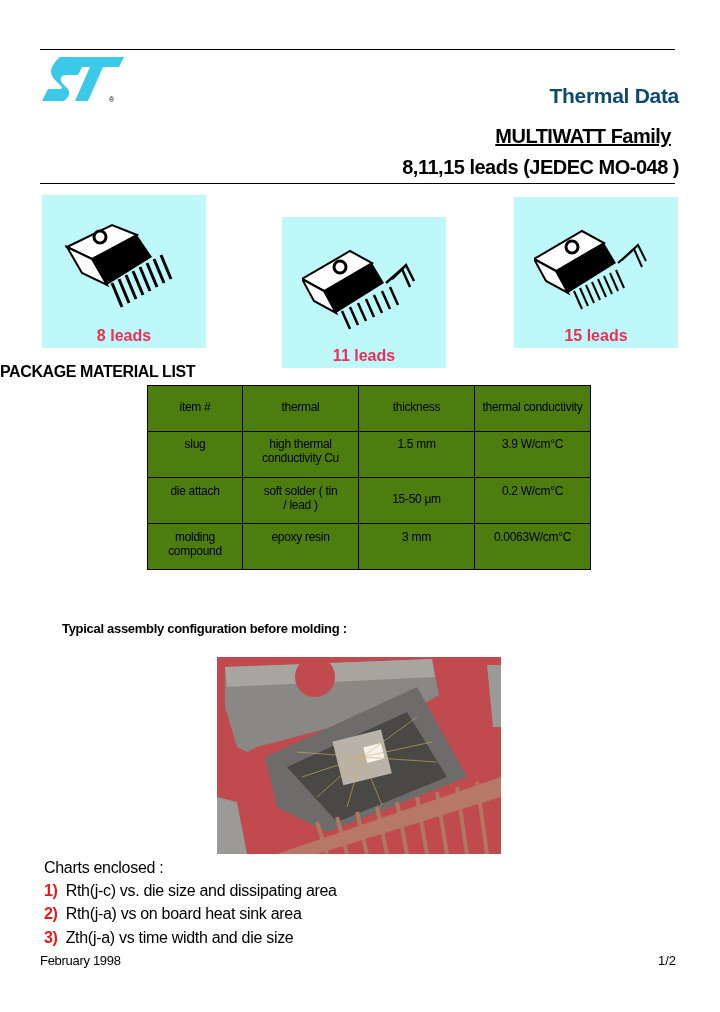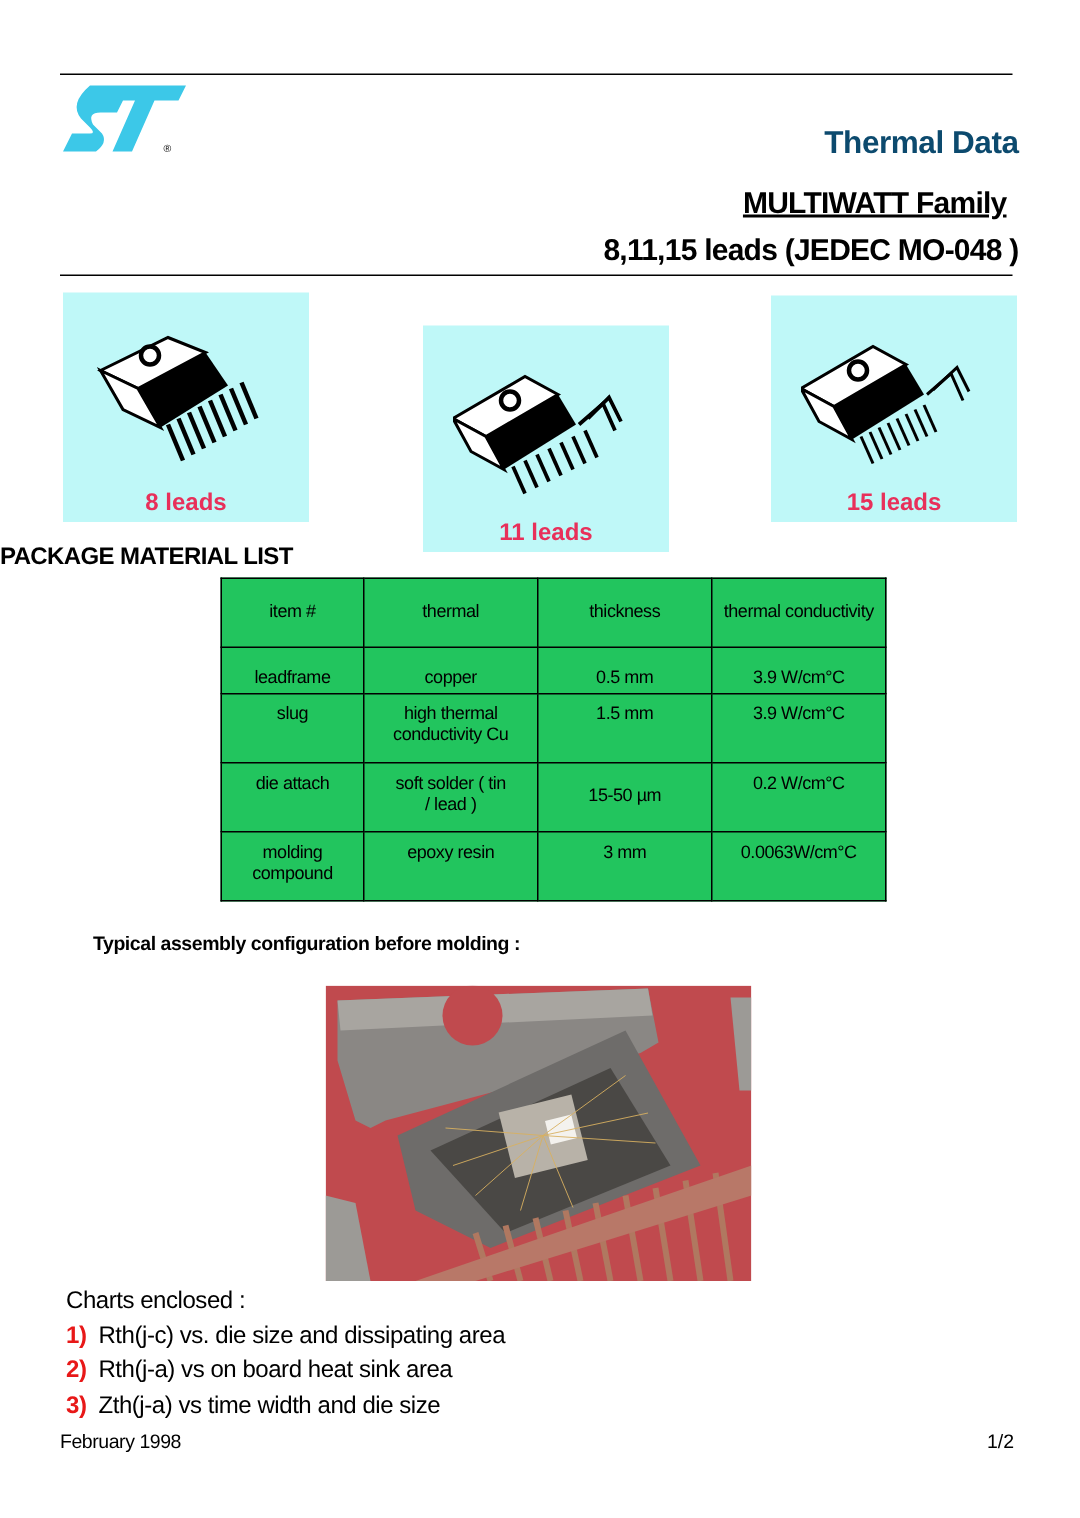--- a/index.html
+++ b/index.html
@@ -11,21 +11,21 @@
   .reg { left: 109px; top: 96px; font-size: 7px; }
   .title-red { right: 41px; top: 84px; font-size: 21px; font-weight: bold; color: #0c4a6e; letter-spacing: -0.3px; }
   .sub1 { right: 49px; top: 125px; font-size: 20px; font-weight: bold; letter-spacing: -0.5px; text-decoration: underline; }
   .sub2 { right: 41px; top: 156px; font-size: 20px; font-weight: bold; letter-spacing: -0.5px; }
   .pkg { position: absolute; background: #bff8f8; width: 164px; }
   .pkg .lbl { position: absolute; left: 0; right: 0; bottom: 3px; text-align: center;
               font-size: 16px; font-weight: bold; color: #e8305a; }
   .pkg svg { position: absolute; left: 20px; top: 12px; }
   .table-title { left: 0; width: 720px; top: 363px; text-align: left; font-size: 16px; font-weight: bold; letter-spacing: -0.4px; padding-left: 0px; }
   .tbl-wrap { left: 147px; top: 385px; }
-  table.mat { border-collapse: collapse; background: #22c55e; font-size: 12px; letter-spacing: -0.3px; }
+  table.mat { border-collapse: collapse; background: #4d7c0f; font-size: 12px; letter-spacing: -0.3px; }
   table.mat td { border: 1px solid #000; text-align: center; vertical-align: top; padding-top: 14px; line-height: 14px; }
   .caption { left: 62px; top: 621px; font-size: 13px; font-weight: bold; letter-spacing: -0.3px; }
   .photo { left: 217px; top: 657px; width: 284px; height: 197px; overflow: hidden; }
   .charts-head { left: 44px; top: 859px; font-size: 16px; letter-spacing: -0.3px; }
   .chart-item { left: 44px; font-size: 16px; letter-spacing: -0.3px; }
   .chart-item .num { color: #e81818; font-weight: bold; margin-right: 8px; }
   .footer-date { left: 40px; top: 953px; font-size: 13px; letter-spacing: -0.3px; }
   .footer-page { right: 44px; top: 953px; font-size: 13px; }
 </style>
 </head>
@@ -111,26 +111,20 @@
 <div class="abs table-title">PACKAGE MATERIAL LIST</div>
 <div class="abs tbl-wrap">
   <table class="mat">
     <tbody>
         <tr style="height:46px;">
       <td style="width:92px;">item #</td>
       <td style="width:113px;">thermal</td>
       <td style="width:113px;">thickness</td>
       <td style="width:113px;">thermal conductivity</td>
     </tr>
-    <tr style="height:31px;">
-      <td style="padding-top:12px;">leadframe</td>
-      <td style="padding-top:12px;">copper</td>
-      <td style="padding-top:12px;">0.5 mm</td>
-      <td style="padding-top:12px;">3.9 W/cm°C</td>
-    </tr>
     <tr style="height:46px;">
       <td style="padding-top:5px;">slug</td>
       <td style="padding-top:5px;padding-left:10px;padding-right:10px;">high thermal conductivity Cu</td>
       <td style="padding-top:5px;">1.5 mm</td>
       <td style="padding-top:5px;">3.9 W/cm°C</td>
     </tr>
     <tr style="height:46px;">
       <td style="padding-top:6px;">die attach</td>
       <td style="padding-top:6px;padding-left:20px;padding-right:20px;">soft solder ( tin / lead )</td>
       <td style="padding-top:14px;">15-50 µm</td>

